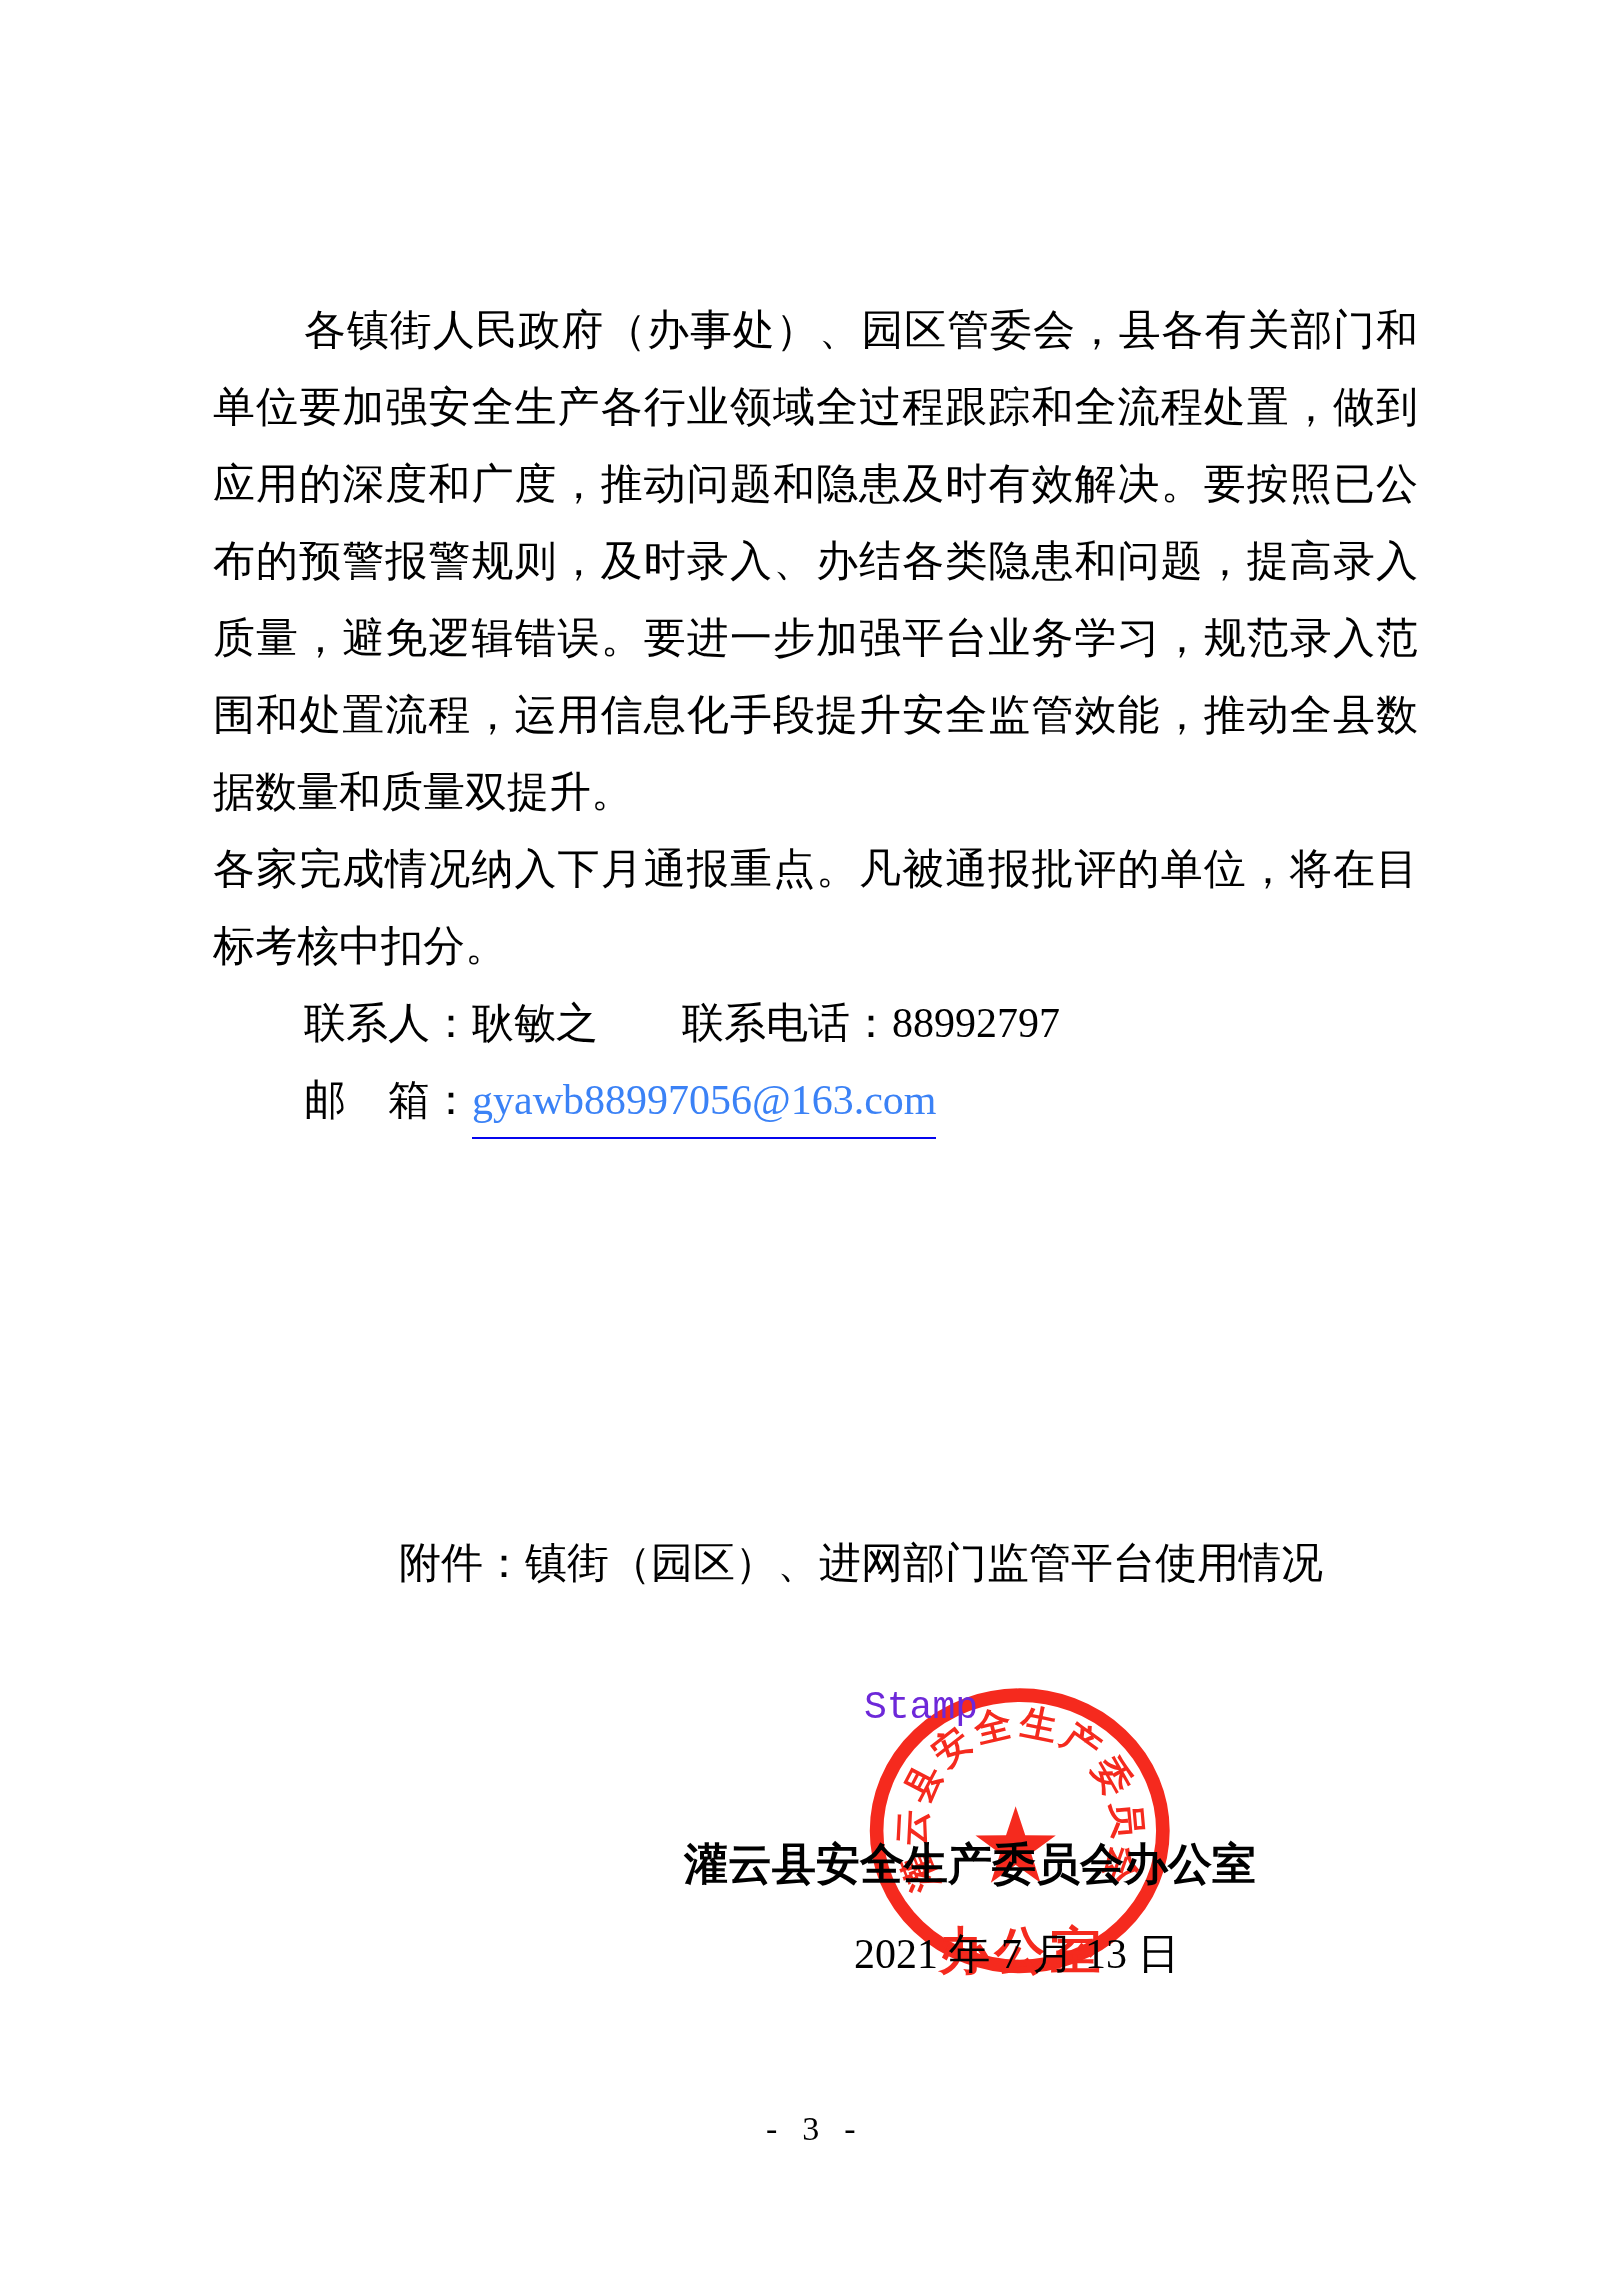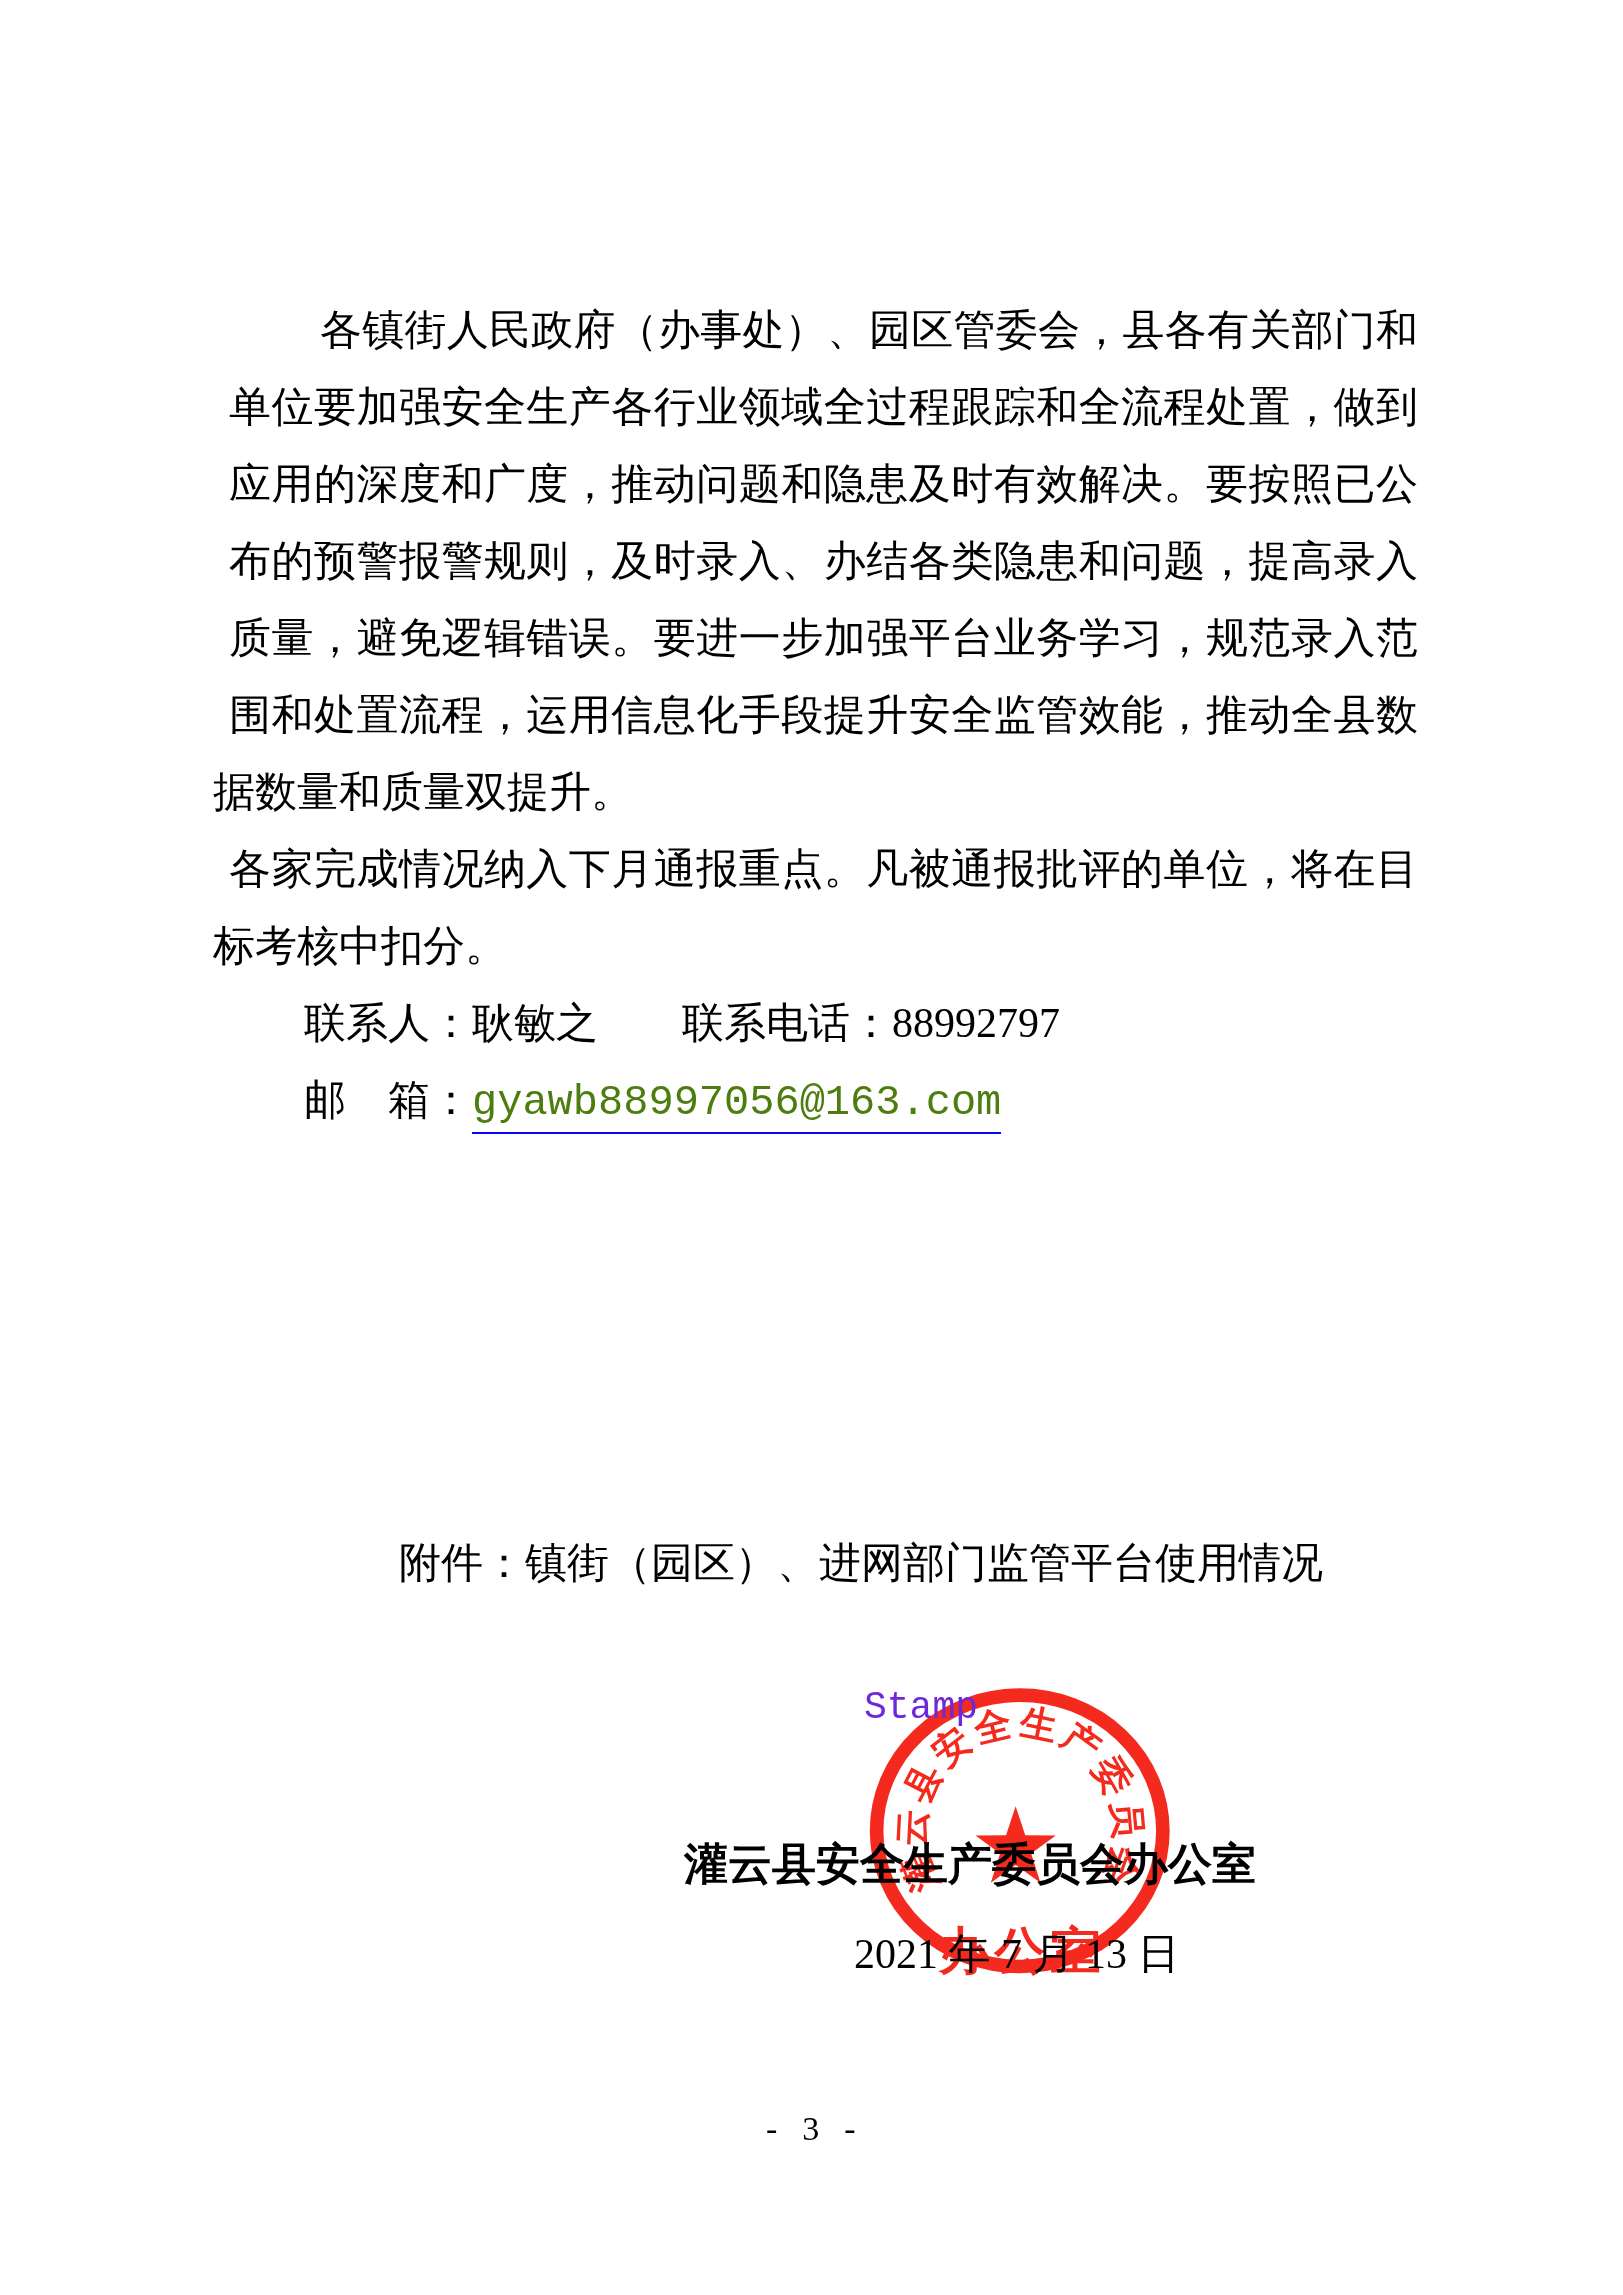--- a/index.html
+++ b/index.html
@@ -10,26 +10,25 @@
   }
   
   .textcol{
     position:absolute;left:213px;top:292px;width:1205px;z-index:2;
     mix-blend-mode:multiply;
   }
   .line{
     height:77px;line-height:77px;font-size:42px;color:#000;
     white-space:nowrap;
   }
-  .just{text-align:justify;text-align-last:justify;white-space:normal;margin-left:16px;}
+  .just{text-align:justify;text-align-last:justify;white-space:normal;}
   .indent{text-indent:91px;}
   .email{
-    color:#4d7c0f;text-decoration:none;border-bottom:2.7px solid #0505ee;
-    padding-bottom:5px;
-    font-family:Liberation Mono, monospace;
+    color:#3b82f6;text-decoration:none;border-bottom:2.7px solid #0505ee;
+    padding-bottom:14px;
   }
   
   .attachment{
     position:absolute;left:213px;top:1525px;width:1205px;z-index:2;
     height:77px;line-height:77px;font-size:42px;text-indent:91px;
     white-space:nowrap;mix-blend-mode:multiply;text-align:center;
   }
   
   .sig-org{
     position:absolute;left:684px;top:1841px;z-index:2;

